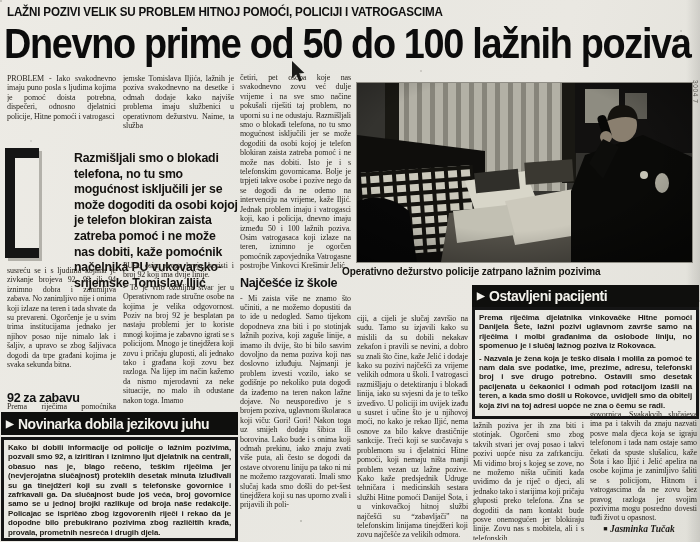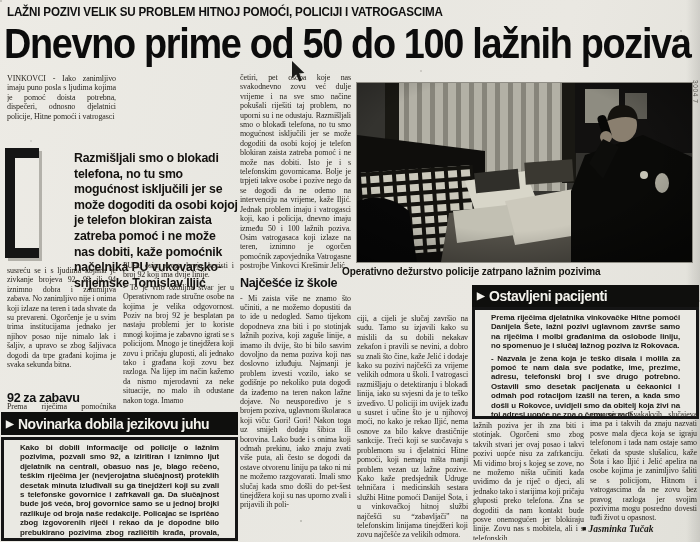--- a/index.html
+++ b/index.html
@@ -58,28 +58,28 @@
   .barhead {
     position:absolute; background:#0f0f0d; color:#f3f2ec; display:flex;
     align-items:center; gap:4px; padding:0 5px; box-sizing:border-box;
     font-family:"Liberation Sans",sans-serif; font-weight:bold;
   }
   .barhead .arr { font-size:10px; line-height:10px; }
   .barhead .t { font-size:15.5px; letter-spacing:-0.5px; white-space:nowrap;
     transform:scaleX(0.9); transform-origin:left center; }
   .boxbody {
     position:absolute; border:3px solid #151515; background:#eae9e3;
-    box-sizing:border-box; padding:3px 16px; text-align:justify;
+    box-sizing:border-box; padding:3px 4px; text-align:justify;
     font-family:"Liberation Sans",sans-serif; font-weight:bold;
     font-size:7.9px; line-height:9.4px; letter-spacing:-0.1px; color:#1d1a15;
     overflow:hidden;
   }
   .boxbody p { margin:0 0 3px 0; }
   .byline {
-    position:absolute; left:582px; top:524px; width:114px; text-align:left;
+    position:absolute; left:582px; top:524px; width:114px; text-align:center;
     font-size:9.5px; font-weight:bold; font-style:italic; color:#1b1915;
   }
   .byline .sq { font-style:normal; font-size:7px; vertical-align:1px; }
   .cursor { position:absolute; left:291px; top:61px; }
   .speckles { position:absolute; left:0; top:0; width:2px; height:2px;
     background:rgba(90,88,80,0.35); border-radius:50%;
     box-shadow:60px 300px rgba(90,88,80,.3), 300px 520px rgba(90,88,80,.35),
       680px 30px rgba(90,88,80,.3), 150px 535px rgba(90,88,80,.3),
       420px 70px rgba(90,88,80,.25), 698px 300px rgba(90,88,80,.3),
       30px 140px rgba(90,88,80,.2), 520px 270px rgba(90,88,80,.25);
@@ -88,21 +88,22 @@
 </head>
 <body>
 
 <div class="page">
   <div class="speckles"></div>
   <div class="edge-shadow"></div>
 
   <div class="kicker">LAŽNI POZIVI VELIK SU PROBLEM HITNOJ POMOĆI, POLICIJI I VATROGASCIMA</div>
   <div class="headline">Dnevno prime od 50 do 100 lažnih poziva</div>
 
-  <div class="col" style="left:7px; top:74px; width:109px; height:72px;">VINKOVCI - Iako zanimljivo imaju puno posla s ljudima kojima je pomoć doista potrebna, dispečeri, odnosno djelatnici policije, Hitne pomoći i vatrogasci</div>
+  <div class="col" style="left:7px; top:74px; width:109px; height:72px;">PROBLEM - Iako svakodnevno imaju puno posla s ljudima kojima je pomoć doista potrebna, dispečeri, odnosno djelatnici policije, Hitne pomoći i vatrogasci</div>
+  <div class="col" style="left:123px; top:74px; width:111px; height:72px;">jemske Tomislava Iljića, lažnih je poziva svakodnevno na desetke i odmah dodaje kako najviše problema imaju službenici u operativnom dežurstvu. Naime, ta služba</div>
 
   <div class="quote">
     <div class="bracket"></div>
     <div class="qtext">Razmišljali smo o blokadi telefona, no tu smo mogućnost isključili jer se može dogoditi da osobi kojoj je telefon blokiran zaista zatreba pomoć i ne može nas dobiti, kaže pomoćnik načelnika PU vukovarsko-srijemske Tomislav Iljić</div>
   </div>
 
   <div class="col" style="left:7px; top:266px; width:109px; height:120px;">susreću se i s ljudima kojima je zivkanje brojeva 92, 93 ili 94 iznimno dobra i zanimljiva zabava. No zanimljivo nije i onima koji izlaze na teren i tada shvate da su prevareni. Ogorčenje je u svim trima institucijama jednako jer njihov posao nije nimalo lak i šaljiv, a upravo se zbog šaljivaca dogodi da trpe građani kojima je svaka sekunda bitna.</div>
   <div class="subhead" style="position:absolute; left:7px; top:386px;">92 za zabavu</div>
   <div class="col" style="left:7px; top:402px; width:109px; height:20px;">Prema riječima pomoćnika načelnika PU vukovarsko-sri-</div>
 

